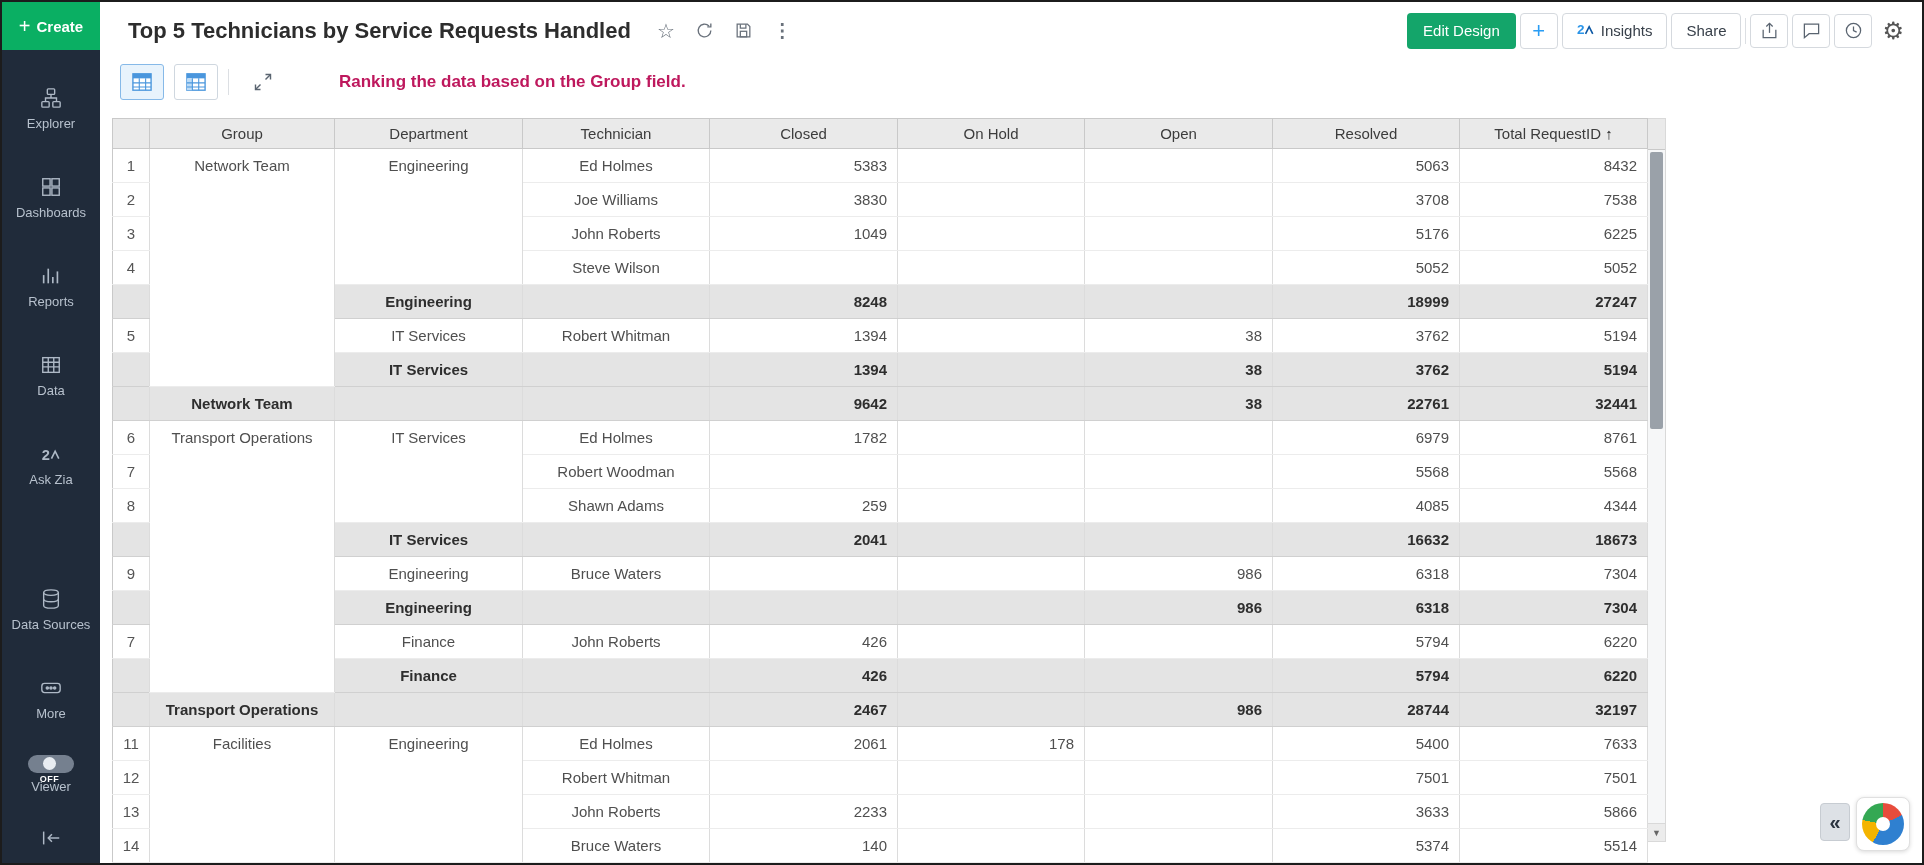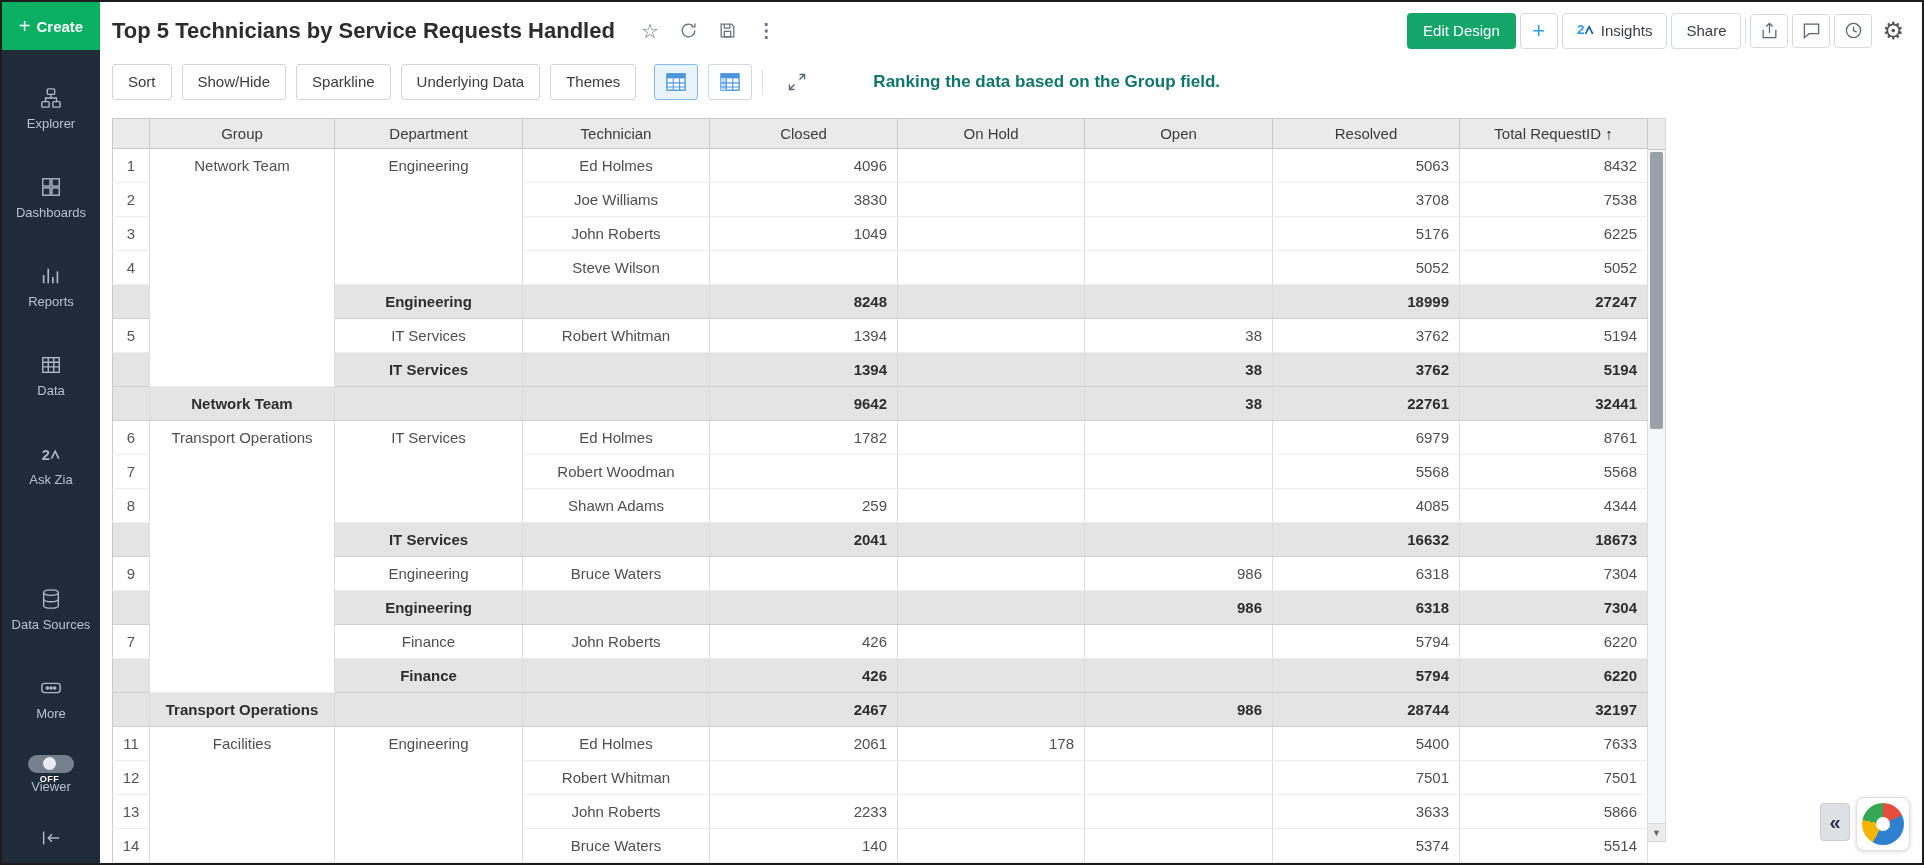--- a/index.html
+++ b/index.html
@@ -24,21 +24,21 @@
                  color:#b7c1cd; cursor:pointer; }
   .toggle { width:46px; height:18px; border-radius:9px; background:#75808f; display:flex;
             align-items:center; gap:4px; padding:2px 6px 2px 3px; cursor:pointer;flex-direction:column; }
   .toggle .knob { width:13px; height:13px; border-radius:50%; background:#e8ecf1; flex-shrink:0; }
   .toggle .tstate { font-size:9px; color:#fff; letter-spacing:.5px; font-weight:bold; }
   .sb-collapse { margin-top:auto; margin-bottom:14px; display:flex; justify-content:center;
                  color:#aeb9c6; cursor:pointer; }
 
   
   .main { flex:1; display:flex; flex-direction:column; min-width:0; }
-  .main-header { height:64px; display:flex; align-items:center; padding-left:12px; }
+  .main-header { height:64px; display:flex; align-items:center; padding-left:28px; }
   .report-title { font-size:22px; font-weight:bold; color:#2d2d2d; white-space:nowrap; }
   .hicon { margin-left:20px; color:#69717b; font-size:20px; line-height:1; cursor:pointer;
            display:flex; align-items:center; }
   .hicon.first { margin-left:26px; }
   .kebab { font-size:19px; font-weight:bold; }
   .header-actions { margin-left:auto; display:flex; align-items:center; gap:4px; padding-right:18px; }
   .btn-green { background:#14a56a; color:#fff; border:none; border-radius:4px; height:36px;
                padding:0 16px; font-size:15px; font-family:inherit; cursor:pointer; }
   .btn-plain { background:#fff; color:#38404a; border:1px solid #d5d9de; border-radius:4px;
                height:36px; padding:0 14px; font-size:15px; font-family:inherit; cursor:pointer;
@@ -251,27 +251,20 @@
           <svg width="19" height="19" viewBox="0 0 24 24" fill="none" stroke="currentColor" stroke-width="1.6">
             <circle cx="12" cy="12" r="9"></circle>
               <path d="M12 7v5l4 2"></path>
           </svg>
         </button>
         <span class="hicon gear" data-name="settings-gear-icon">⚙</span>
       </div>
     </header>
 
     <div class="toolbar" data-name="toolbar">
-      <span class="tb-group" data-name="toolbar-buttons" style="display:flex;gap:10px;">
-          <button class="tbtn" data-name="sort-button">Sort</button>
-          <button class="tbtn" data-name="show-hide-button">Show/Hide</button>
-          <button class="tbtn" data-name="sparkline-button">Sparkline</button>
-          <button class="tbtn" data-name="underlying-data-button">Underlying Data</button>
-          <button class="tbtn" data-name="themes-button">Themes</button>
-        </span>
       <span class="viewbtn active" data-name="table-view-icon">
         <svg width="22" height="20" viewBox="0 0 24 22">
           <rect x="2" y="2" width="20" height="18" fill="#fff" stroke="#4a96dd" stroke-width="1.5"></rect>
           <rect x="2" y="2" width="20" height="5" fill="#4a96dd"></rect>
           <path d="M2 12h20M2 16.5h20M9 7v13M16 7v13" stroke="#4a96dd" stroke-width="1.2" fill="none"></path>
         </svg>
       </span>
       <span class="viewbtn plain" data-name="pivot-view-icon">
         <svg width="22" height="20" viewBox="0 0 24 22">
           <rect x="2" y="2" width="20" height="18" fill="#fff" stroke="#4a96dd" stroke-width="1.5"></rect>
@@ -282,21 +275,21 @@
       </span>
       <span class="vdiv" data-name="divider"></span>
       <button class="fitbtn" data-name="resize-columns-icon">
         <svg width="20" height="20" viewBox="0 0 24 24" fill="none" stroke="currentColor" stroke-width="1.7">
           <path d="M9 15l-6 6"></path>
             <path d="M3 15v6h6"></path>
             <path d="M15 9l6-6"></path>
             <path d="M15 3h6v6"></path>
         </svg>
       </button>
-      <span class="annotation" data-name="annotation-text" style="color: #0f766e;">Ranking the data based on the Group field.</span>
+      <span class="annotation" data-name="annotation-text" style="color: #be185d;">Ranking the data based on the Group field.</span>
     </div>
 
     <div class="table-wrap" data-name="report-table-area">
       <table class="pivot" data-name="pivot-table">
         <colgroup>
           <col style="width:37px">
             <col style="width:185px">
             <col style="width:188px">
             <col style="width:187px">
           <col style="width:188px">
@@ -317,21 +310,21 @@
               <th data-name="column-header-resolved"><span data-name="column-header-label">Resolved</span></th>
               <th data-name="column-header-total-requestid"><span data-name="column-header-label">Total RequestID</span><span class="sort-arrow" data-name="sort-ascending-icon"> ↑</span></th>
             </tr>
           </thead>
         <tbody data-name="table-body">
             <tr class="r-data" data-name="table-row">
               <td class="col-num" data-name="row-number-cell">1</td>
               <td class="col-text merged" data-name="group-cell" rowspan="7">Network Team</td>
               <td class="col-text merged" data-name="department-cell" rowspan="4">Engineering</td>
               <td class="col-text" data-name="technician-cell">Ed Holmes</td>
-              <td class="col-val" data-name="closed-cell">4096</td>
+              <td class="col-val" data-name="closed-cell">5383</td>
               <td class="col-val" data-name="on-hold-cell"></td>
               <td class="col-val" data-name="open-cell"></td>
               <td class="col-val" data-name="resolved-cell">5063</td>
               <td class="col-val" data-name="total-requestid-cell">8432</td>
             </tr>
             <tr class="r-data" data-name="table-row">
               <td class="col-num" data-name="row-number-cell">2</td>
               <td class="col-text" data-name="technician-cell">Joe Williams</td>
               <td class="col-val" data-name="closed-cell">3830</td>
               <td class="col-val" data-name="on-hold-cell"></td>

